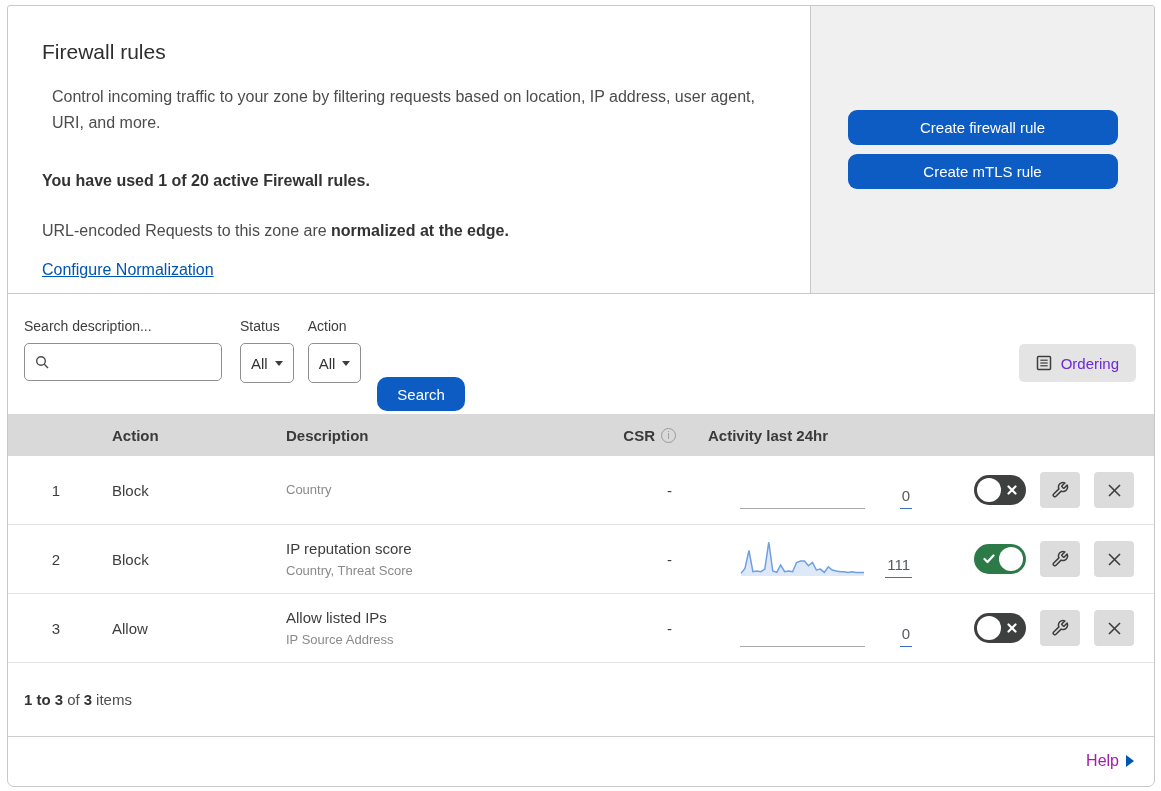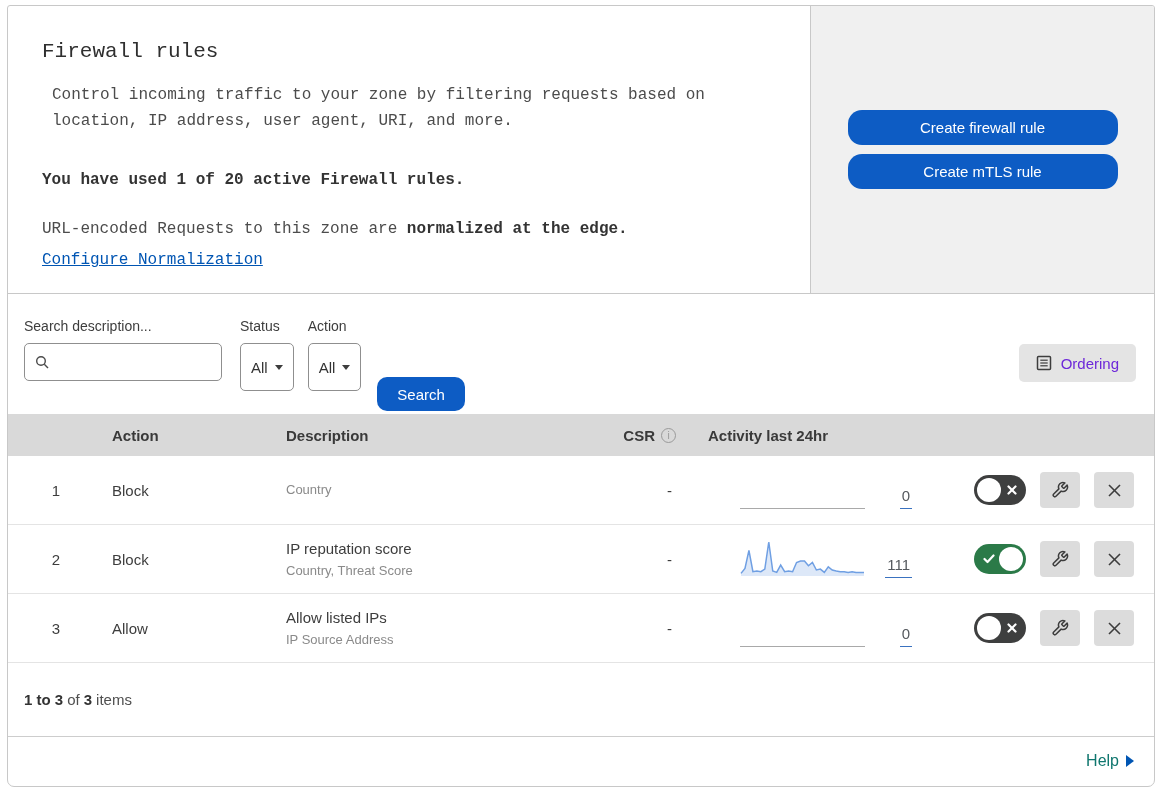--- a/index.html
+++ b/index.html
@@ -2,40 +2,40 @@
 <html><head>
 <meta charset="utf-8">
 <style>
   * { box-sizing: border-box; margin: 0; padding: 0; }
   html,body { width:1161px; height:791px; background:#fff; font-family:"Liberation Sans", sans-serif; color:#3d3d3d; }
   .card { position:absolute; left:7px; top:5px; width:1148px; height:782px; background:#fff;
           border:1px solid #c8c8c8; border-radius:3px 3px 7px 7px; overflow:hidden; }
 
   
   .top { display:flex; height:288px; border-bottom:1px solid #c8c8c8; }
-  .top-left { flex:1; padding:34px 34px 0 34px;font-family:Liberation Mono, monospace; }
+  .top-left { flex:1; padding:34px 34px 0 34px; }
   .page-title { font-size:21px; font-weight:400; color:#2f2f2f; margin-bottom:20px; }
   .desc { font-size:16px; color:#4c4c4c; line-height:1.62; max-width:722px;margin-left:10px; }
   .usage { font-size:16px; font-weight:700; color:#333; margin-top:36px; }
   .norm { font-size:16px; color:#4c4c4c; margin-top:28px; line-height:1.6; }
   .norm b { color:#333; }
-  .norm-link { display:inline-block; margin-top:9px; font-size:16px; color:#0055b3; text-decoration:underline; cursor:pointer; }
+  .norm-link { display:inline-block; margin-top:18px; font-size:16px; color:#0055b3; text-decoration:underline; cursor:pointer; }
   .top-right { width:344px; background:#f0f0f0; border-left:1px solid #c8c8c8;
                display:flex; flex-direction:column; justify-content:center; align-items:center; gap:9px; }
   .btn-primary { width:270px; height:35px; background:#0d5cc4; color:#fff; font-size:15px;
-                 border:none; border-radius:14px; cursor:pointer; font-family:inherit; }
+                 border:none; border-radius:9px; cursor:pointer; font-family:inherit; }
 
   
   .filters { position:relative; height:120px; padding:24px 18px 0 16px; display:flex; align-items:flex-start; }
   .fblock { display:flex; flex-direction:column; }
   .flabel { font-size:14px; color:#3d3d3d; margin-bottom:9px; }
   .search-wrap { width:198px; height:38px; border:1px solid #8f8f8f; border-radius:5px; background:#fff;
                  display:flex; align-items:center; padding:0 10px; margin-right:18px; }
   .search-wrap input { border:none; outline:none; flex:1; font-size:14px; font-family:inherit; margin-left:8px; min-width:0; }
-  .select { height:48px; min-width:53px; border:1px solid #8f8f8f; border-radius:5px; background:#fff;
+  .select { height:40px; min-width:53px; border:1px solid #8f8f8f; border-radius:5px; background:#fff;
             display:flex; align-items:center; justify-content:center; gap:7px; font-size:15px; color:#333;
             padding:0 10px; cursor:pointer; margin-right:14px; }
   .caret { width:0; height:0; border-left:4px solid transparent; border-right:4px solid transparent; border-top:5px solid #3d3d3d; }
   .btn-search { height:34px; padding:0 20px; background:#0d5cc4; color:#fff; font-size:15px; border:none;
                 border-radius:10px; cursor:pointer; align-self:flex-end; margin-bottom:3px; margin-left:2px; font-family:inherit; }
   .btn-ordering { position:absolute; right:18px; top:50px; height:38px; padding:0 17px; background:#e4e4e4;
                   border:none; border-radius:5px; font-size:15px; color:#6d28d9; display:flex; align-items:center;
                   gap:9px; cursor:pointer; font-family:inherit; }
 
   
@@ -71,21 +71,21 @@
   .toggle .ck-ic { left:9px; }
   .icon-btn { width:40px; height:36px; background:#dcdcdc; border:none; border-radius:4px; cursor:pointer;
               display:flex; align-items:center; justify-content:center; }
 
   
   .pagination { height:74px; display:flex; align-items:center; padding-left:16px; font-size:15px; color:#4f4f4f;
                 border-bottom:1px solid #cdcdcd; }
   .pagination .b { font-weight:700; color:#333; }
   .pagination span { margin-right:4px; }
   .help-bar { height:48px; display:flex; align-items:center; justify-content:flex-end; padding-right:20px; }
-  .help-link { display:flex; align-items:center; gap:7px; color:#0f766e; font-size:16px; text-decoration:none; cursor:pointer; }
+  .help-link { display:flex; align-items:center; gap:7px; color:#a21caf; font-size:16px; text-decoration:none; cursor:pointer; }
   .help-tri { width:0; height:0; border-top:6px solid transparent; border-bottom:6px solid transparent; border-left:8px solid #0055b3; }
 </style>
 </head>
 <body>
 
 <div class="card">
 
   <div class="top">
     <div class="top-left">
       <div class="page-title">Firewall rules</div>

